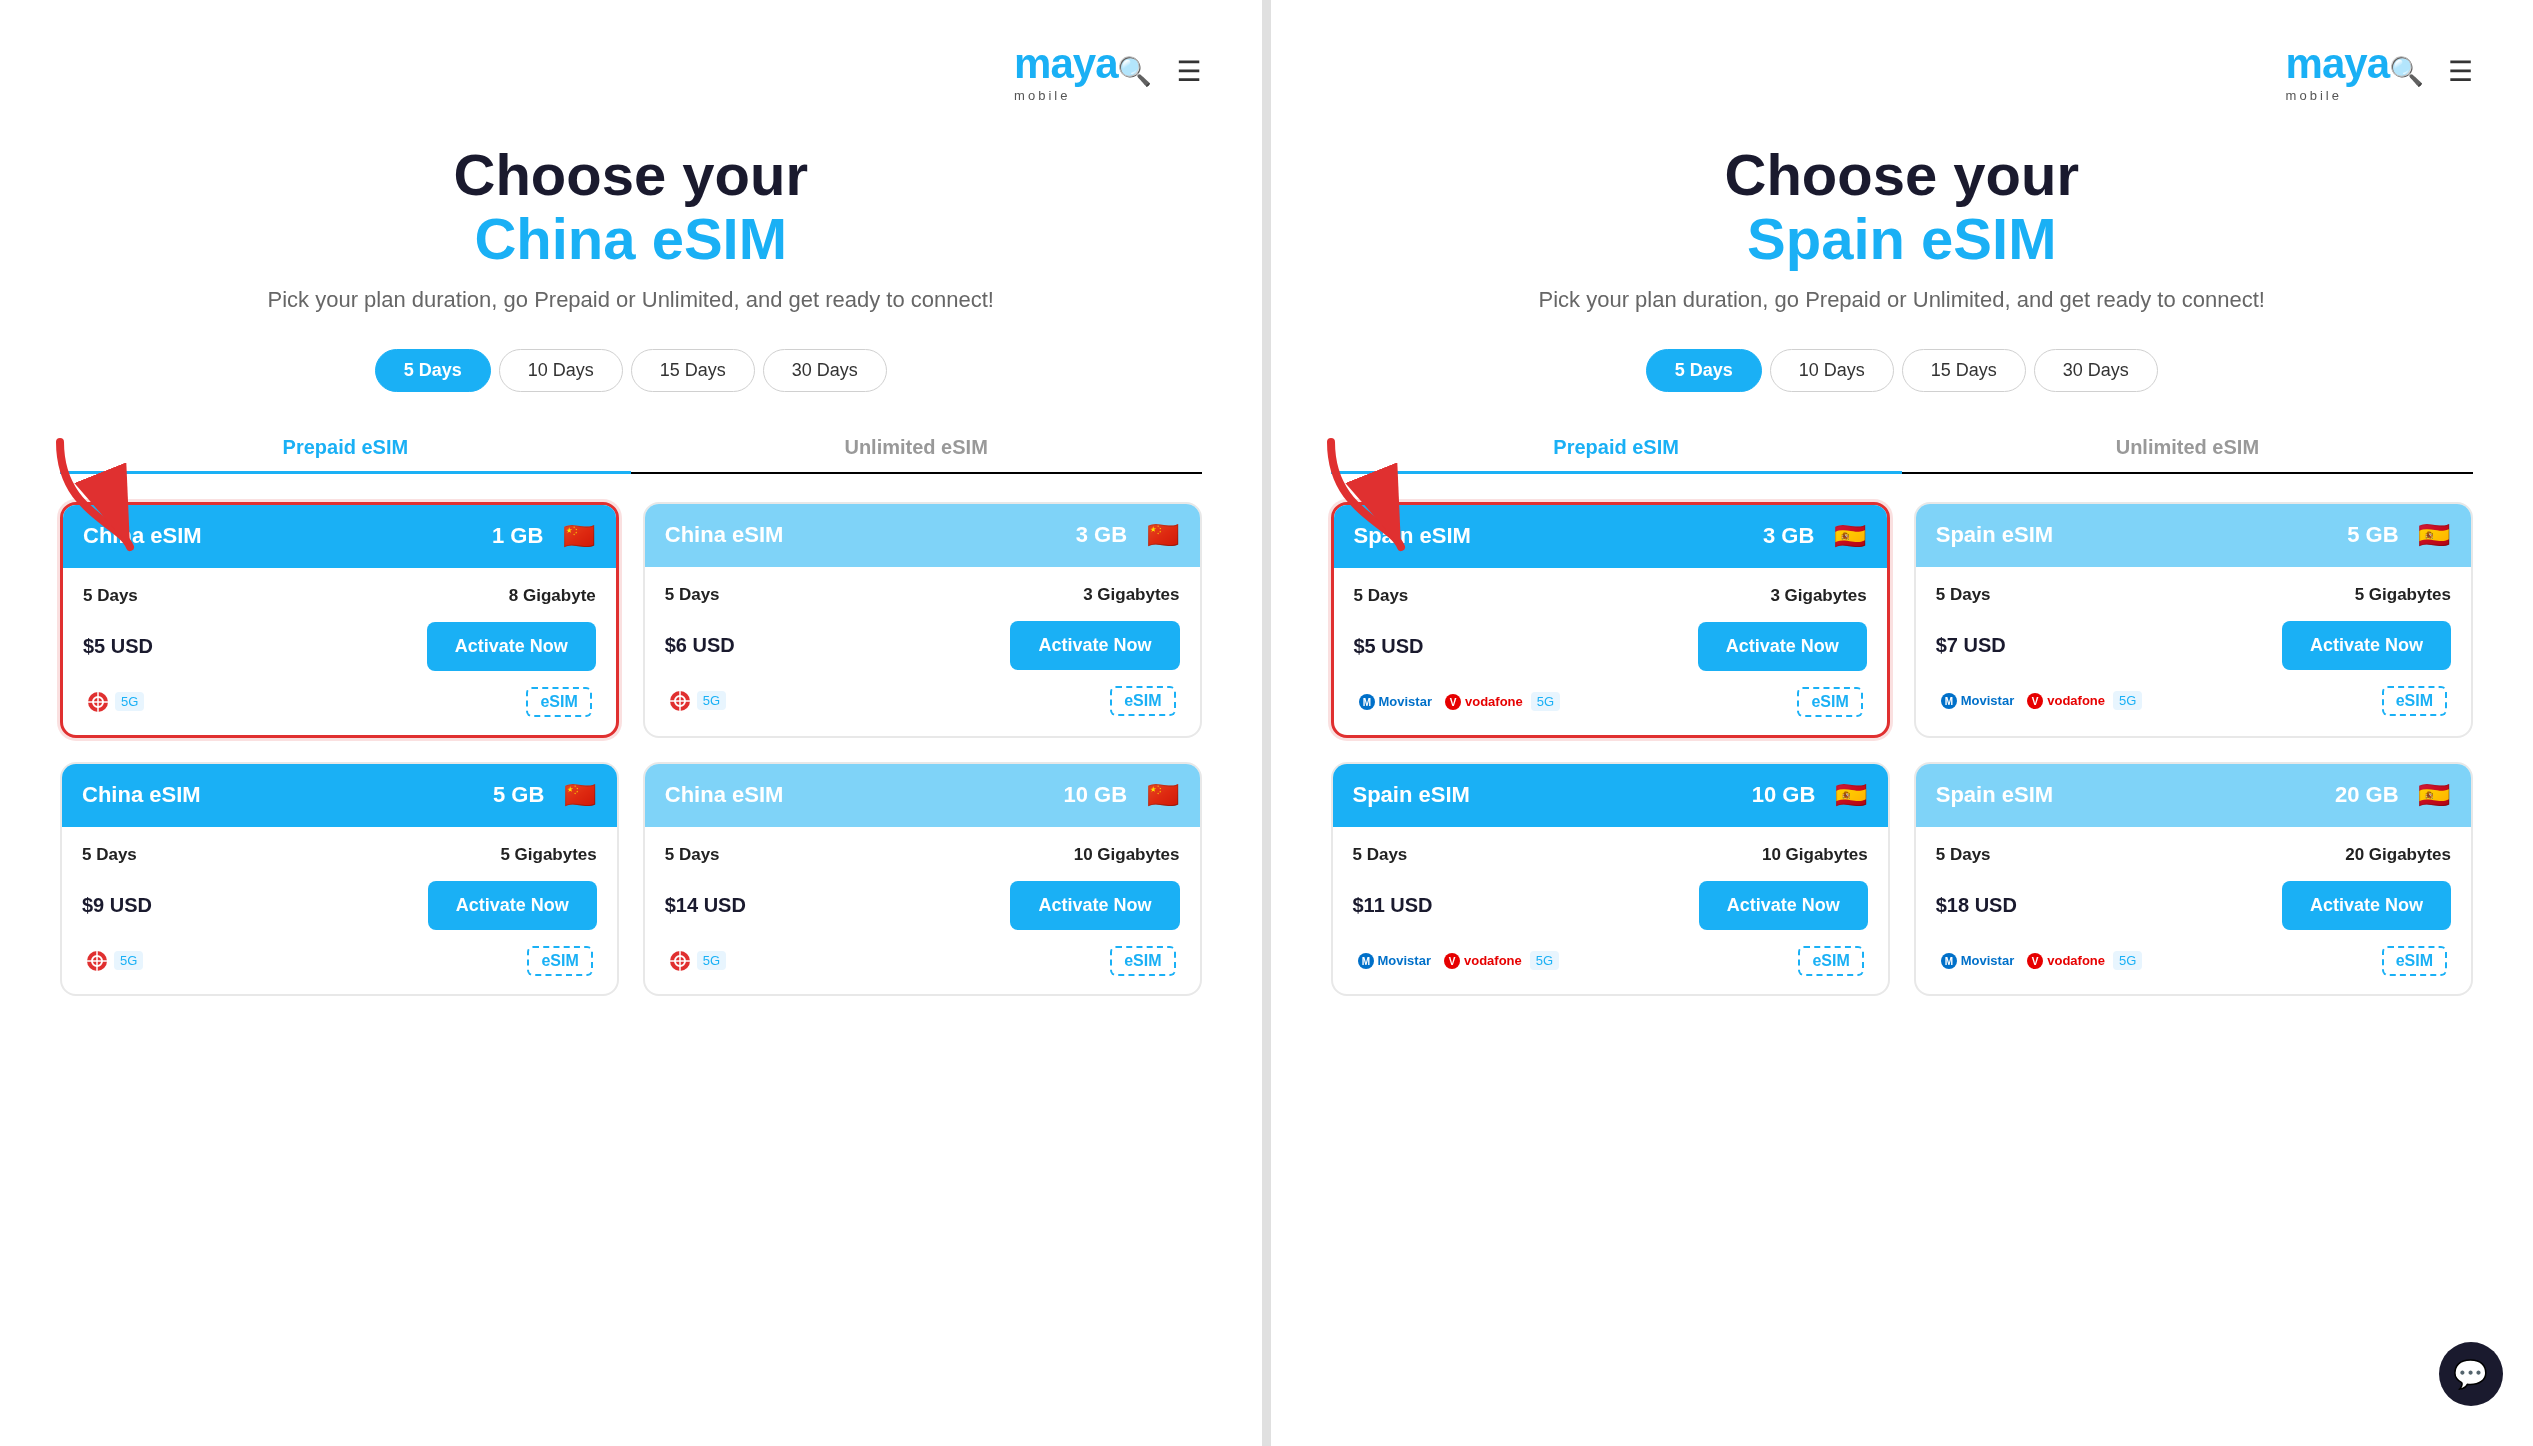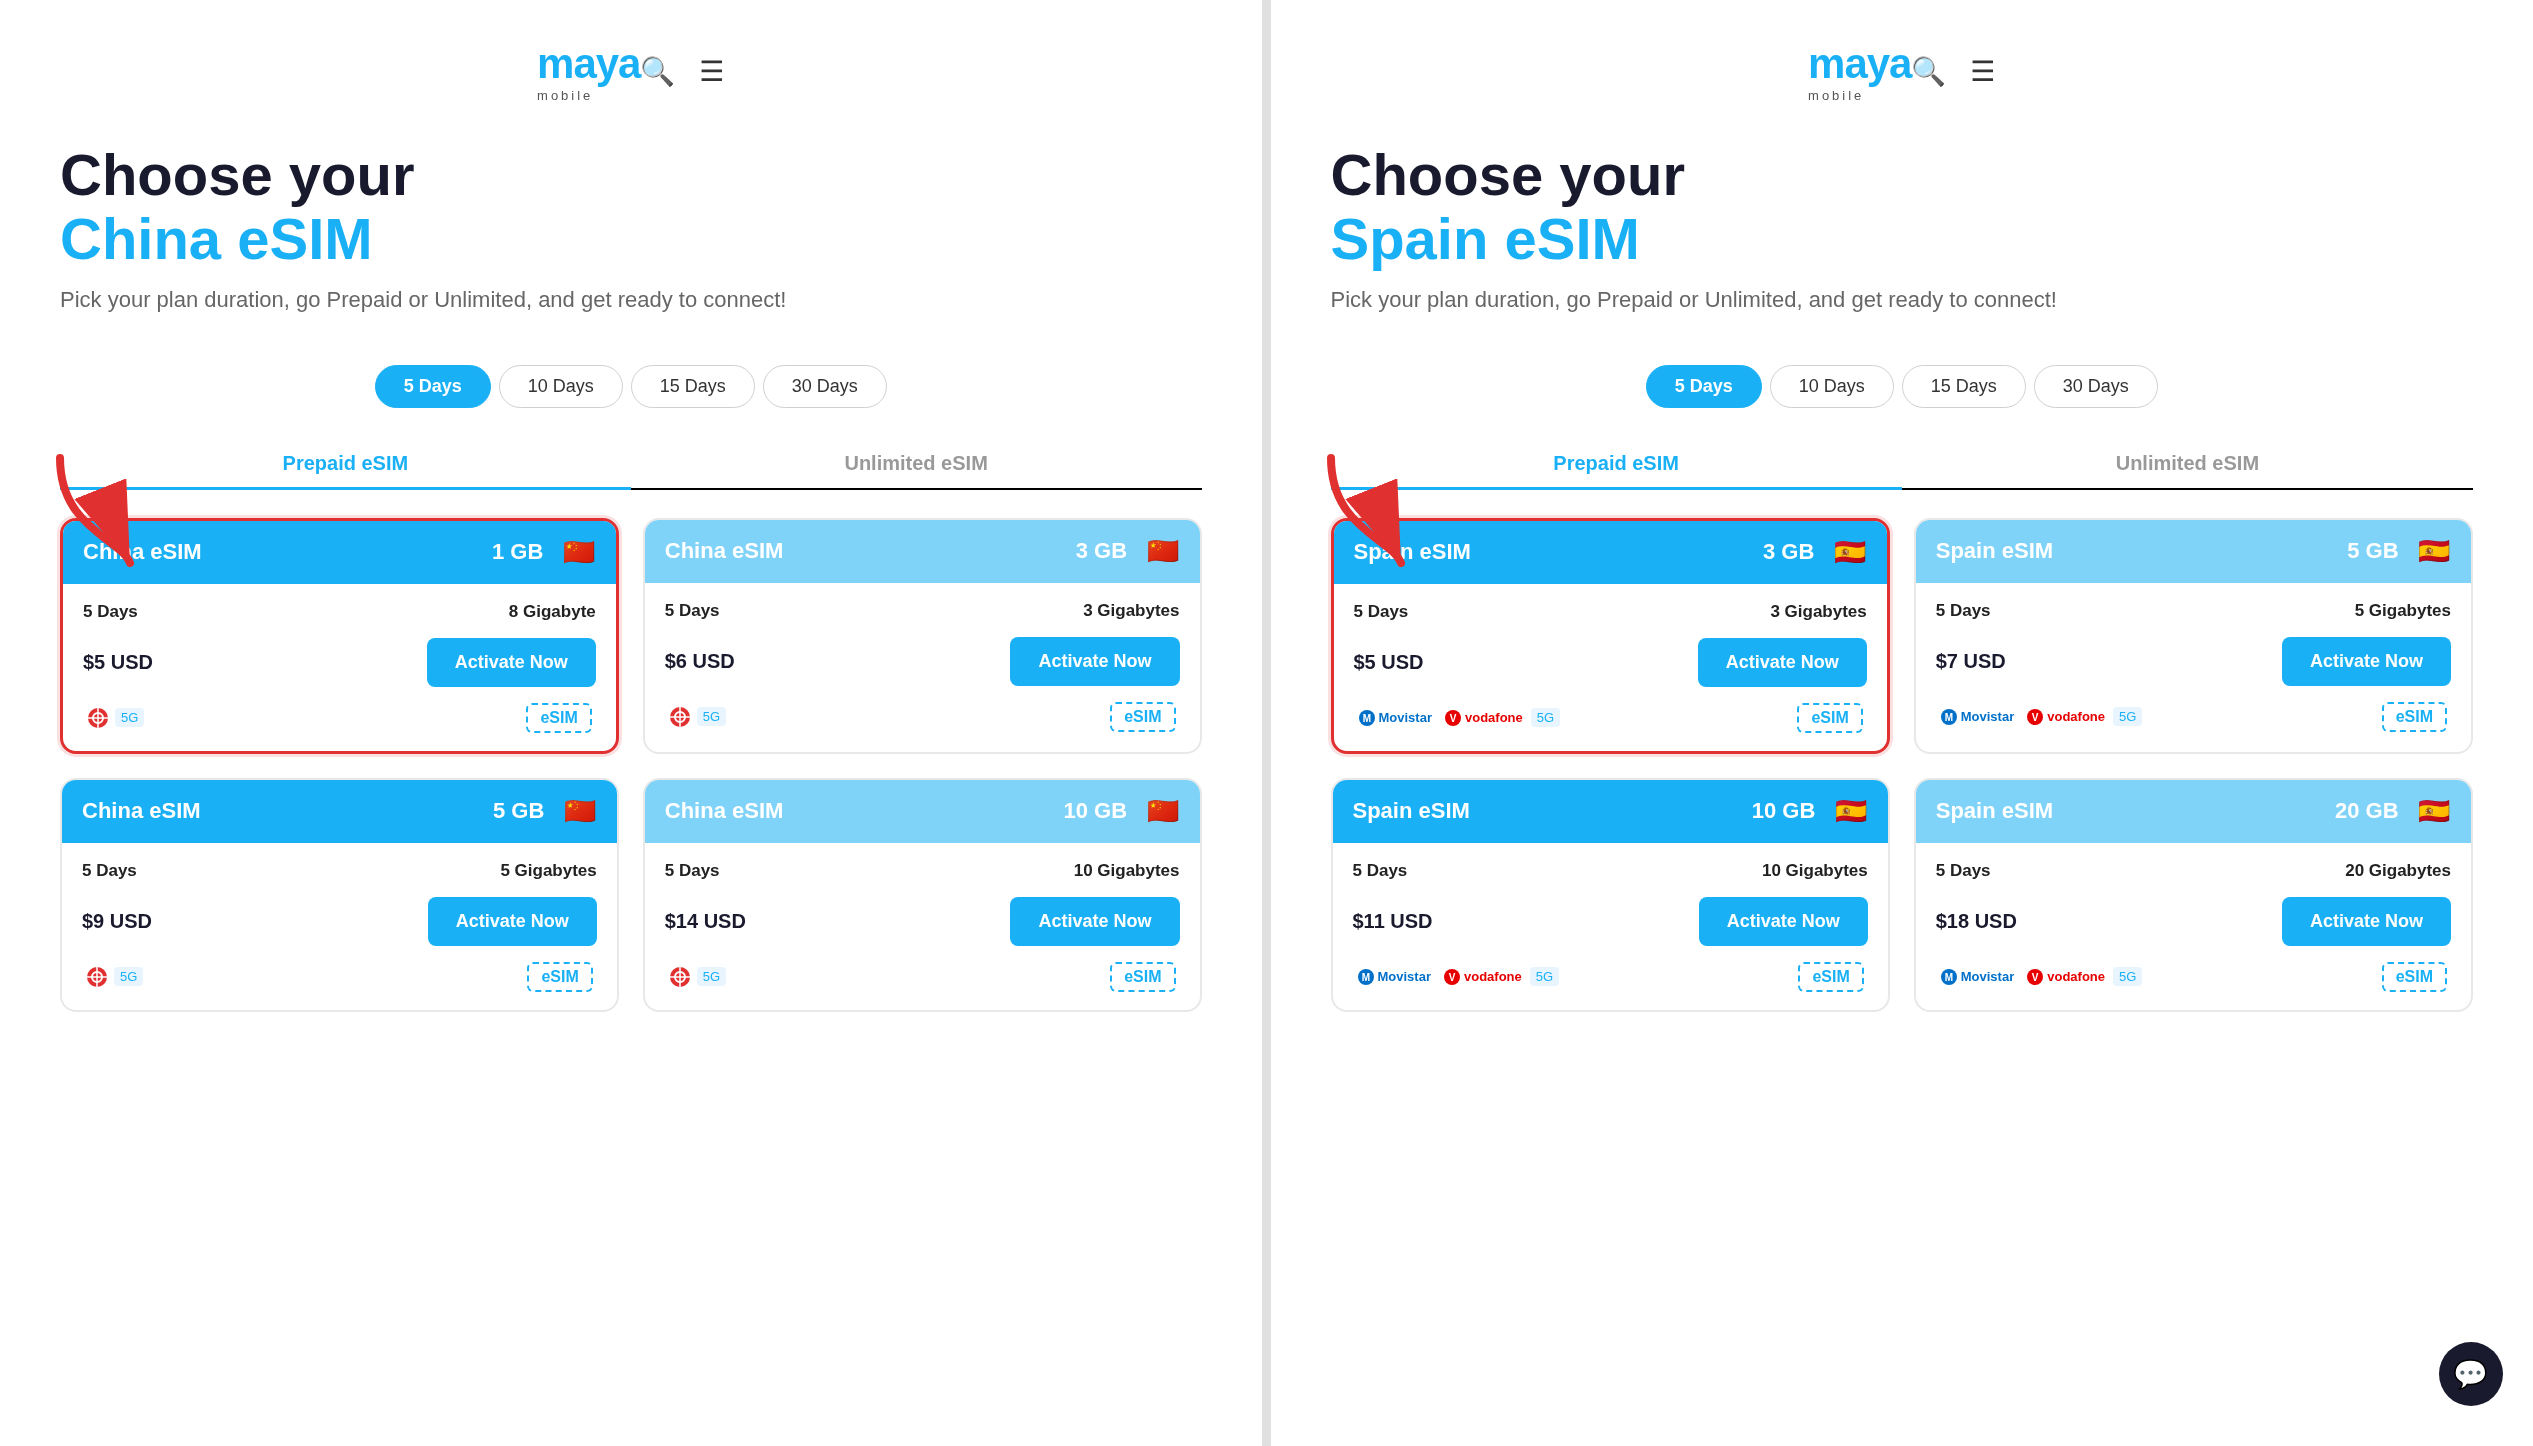--- a/index.html
+++ b/index.html
@@ -14,21 +14,21 @@
       width: 50%;
       background: #fff;
       padding: 40px 60px;
       border-right: 1px solid #e0e0e0;
     }
     .panel:last-child { border-right: none; }
 
     
     .nav {
       display: flex;
-      justify-content: center;
+      justify-content: flex-end;
       align-items: center;
       margin-bottom: 40px;
     }
     .logo {
       font-size: 42px;
       font-weight: 900;
       color: #1ab0f5;
       letter-spacing: -1px;
     }
     .logo span {
@@ -36,21 +36,21 @@
       font-size: 12px;
       font-weight: 400;
       color: #555;
       letter-spacing: 2px;
       text-transform: lowercase;
     }
     .nav-icons { display: flex; gap: 24px; align-items: center; }
     .nav-icon { font-size: 28px; color: #333; cursor: pointer; }
 
     
-    .hero { margin-bottom: 52px; }
+    .hero { text-align: center; margin-bottom: 36px; }
     .hero h1 { font-size: 58px; font-weight: 900; color: #1a1a2e; line-height: 1.1; }
     .hero h1 span { color: #1ab0f5; display: block; }
     .hero p { font-size: 22px; color: #666; margin-top: 16px; }
 
     
     .duration-tabs {
       display: flex;
       justify-content: center;
       gap: 8px;
       margin-bottom: 32px;

